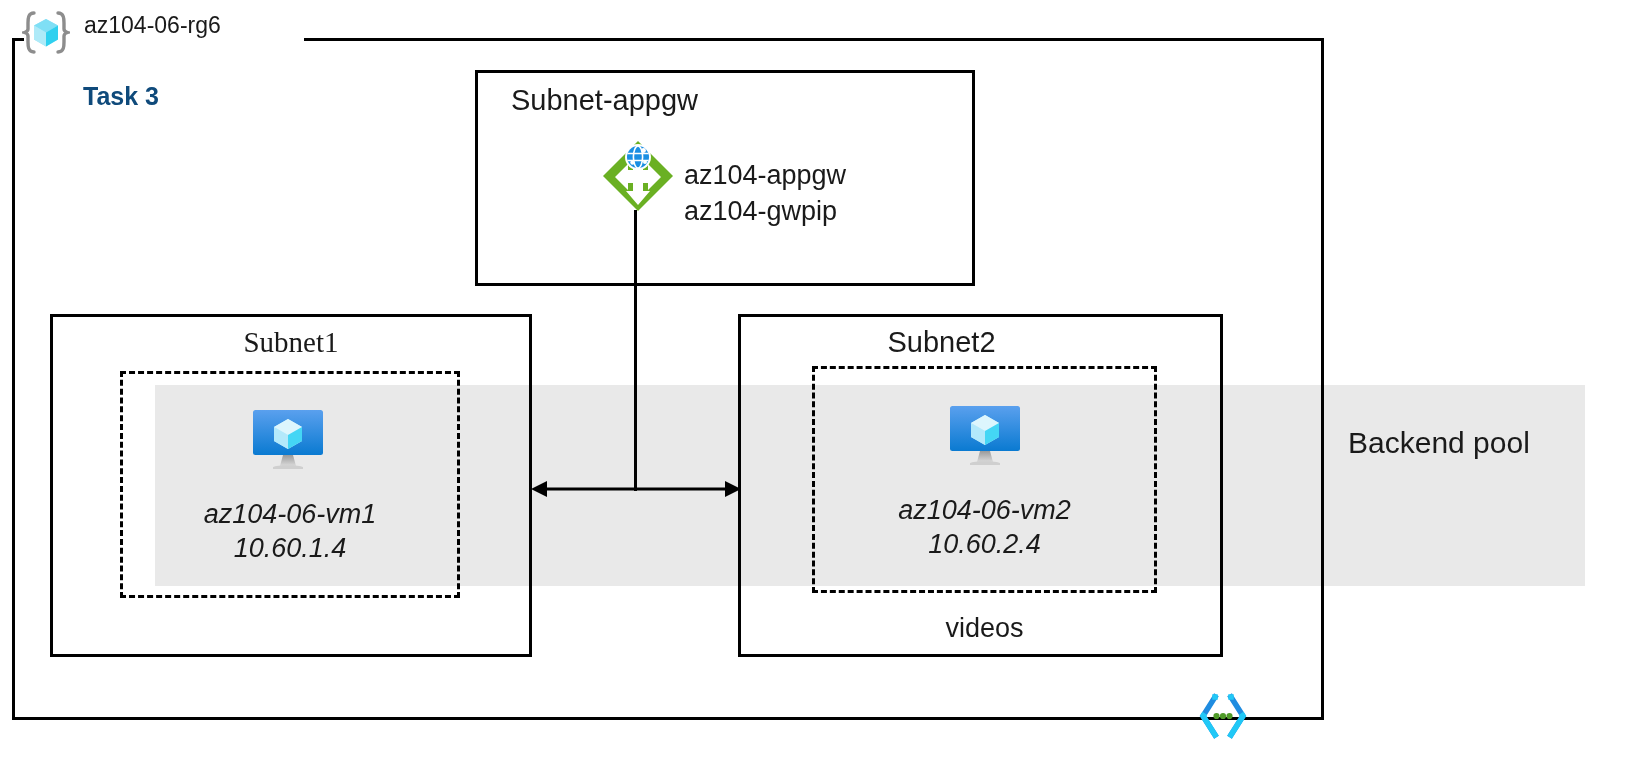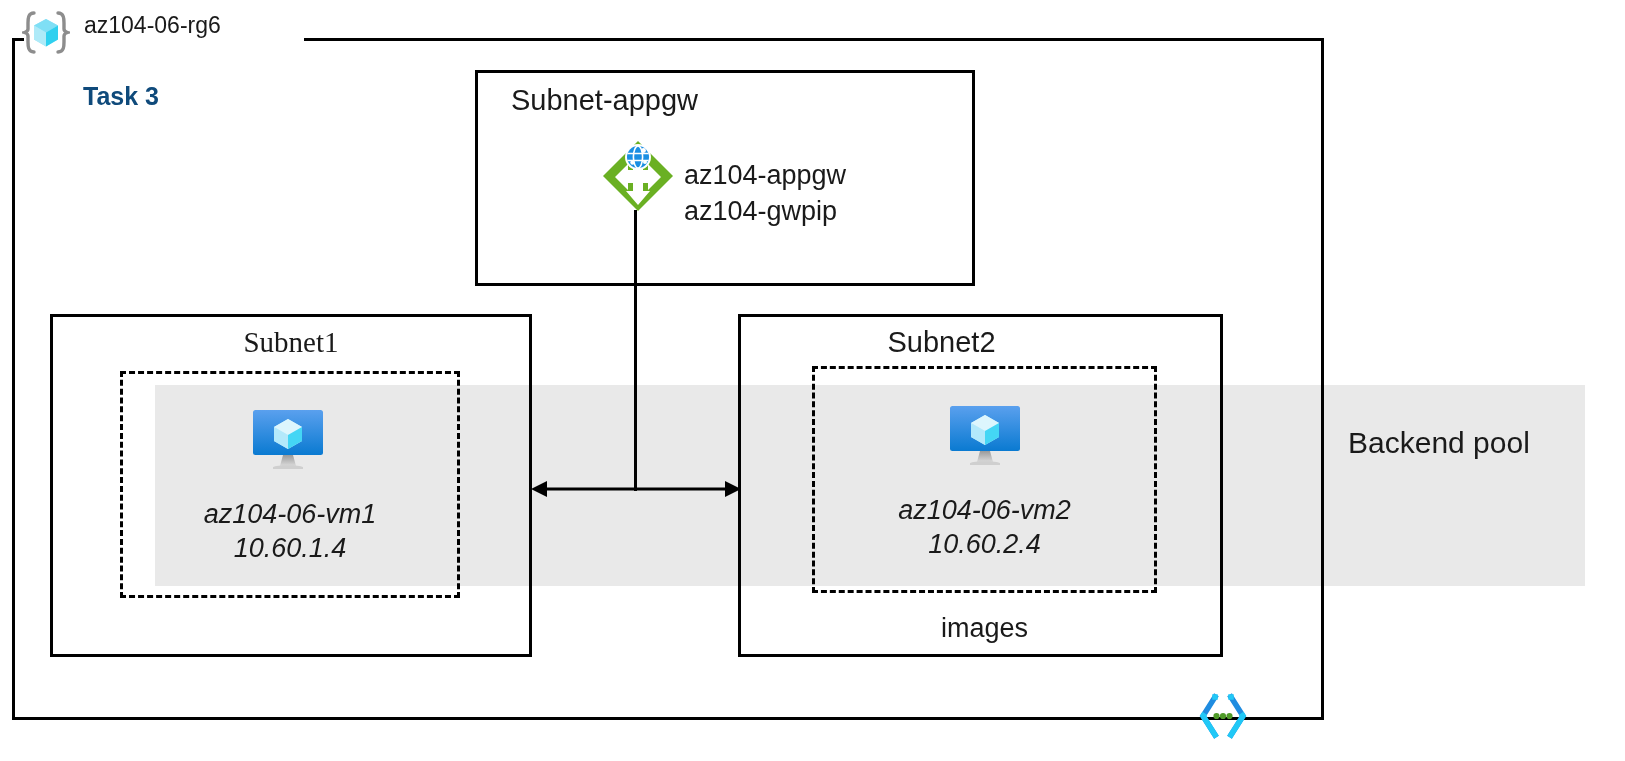--- a/index.html
+++ b/index.html
@@ -287,21 +287,21 @@
       <polygon points="39,11 53,19 39,27 25,19" fill="#ddf6fd"></polygon>
       <polygon points="39,27 53,19 53,33 39,41" fill="#44d6f5"></polygon>
       <polygon points="39,27 25,19 25,33 39,41" fill="#b3e9fb"></polygon>
     </svg>
   </div>
 
   <div class="abs vm-text" id="vm2-text">
     <div>az104-06-vm2</div>
     <div>10.60.2.4</div>
   </div>
-  <div class="abs app-label" id="subnet2-app">images</div>
+  <div class="abs app-label" id="subnet2-app">videos</div>
 
   <div class="abs" id="code-icon">
     <svg viewBox="0 0 52 46" width="52" height="46" xmlns="http://www.w3.org/2000/svg">
       <path d="M18 4 L6 23 L18 42" fill="none" stroke="#1f8ce0" stroke-width="5.5" stroke-linecap="square"></path>
       <path d="M18 4 L6 23 L18 42" fill="none" stroke="#21c8f6" stroke-width="5.5" stroke-linecap="square" stroke-dasharray="0 22 30"></path>
       <path d="M34 4 L46 23 L34 42" fill="none" stroke="#1f8ce0" stroke-width="5.5" stroke-linecap="square"></path>
       <path d="M34 4 L46 23 L34 42" fill="none" stroke="#21c8f6" stroke-width="5.5" stroke-linecap="square" stroke-dasharray="0 22 30"></path>
       <circle cx="19.5" cy="23" r="3.1" fill="#4f9b28"></circle>
       <circle cx="26" cy="23" r="3.1" fill="#4f9b28"></circle>
       <circle cx="32.5" cy="23" r="3.1" fill="#4f9b28"></circle>

